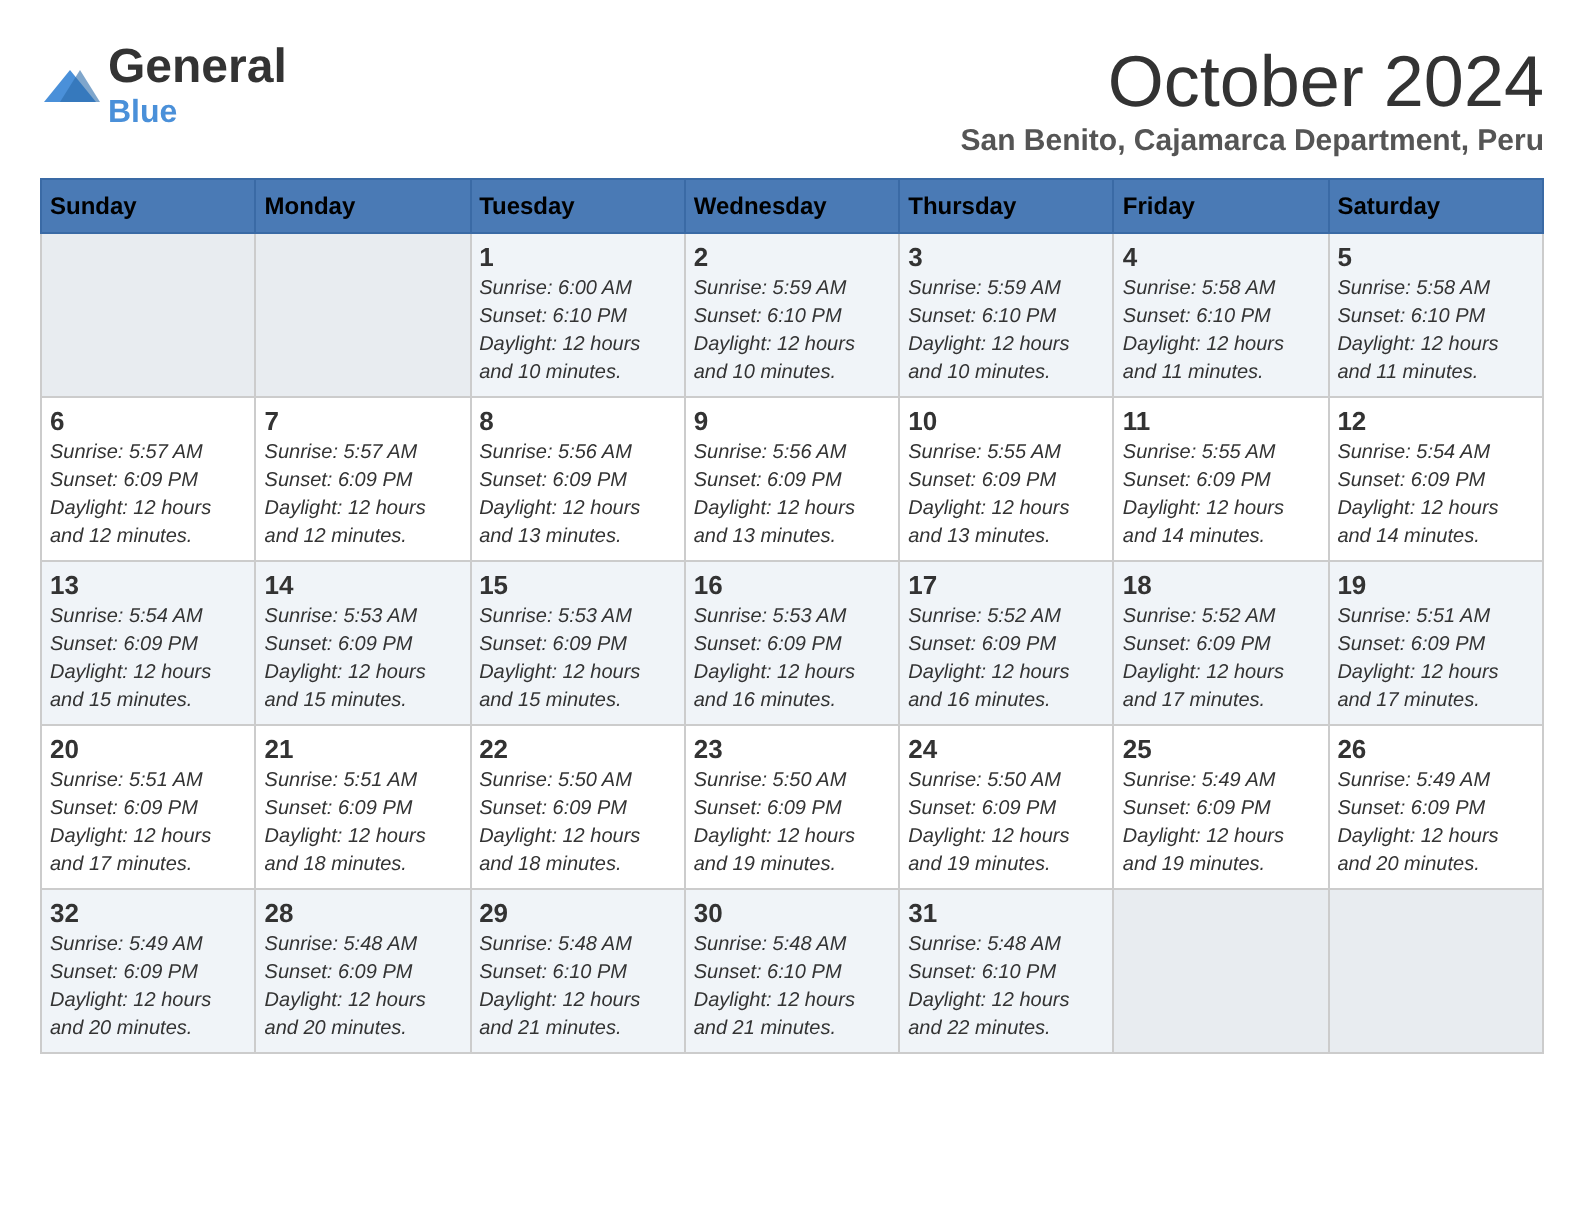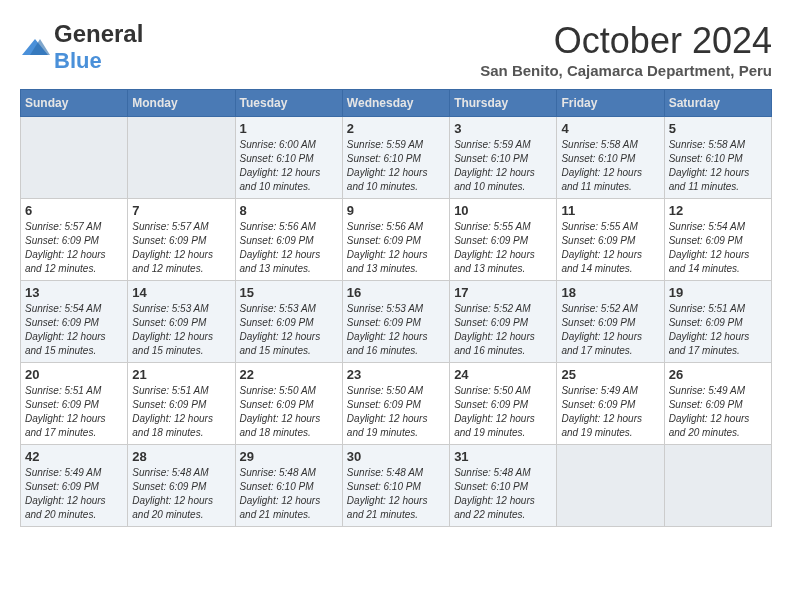--- a/index.html
+++ b/index.html
@@ -38,21 +38,21 @@
       color: #555;
       font-weight: bold;
     }
     .calendar {
       width: 100%;
       border-collapse: collapse;
       font-size: 11px;
     }
     .calendar th {
       background-color: #4a7ab5;
-      color: #e5e5e5;
+      color: #000000;
       padding: 6px 4px;
       text-align: left;
       font-size: 12px;
       border: 1px solid #3a6aa5;
       margin-top: 16px;
     }
     .calendar td {
       border: 1px solid #ccc;
       vertical-align: top;
       padding: 4px;
@@ -87,21 +87,21 @@
 <body>
 
 <div class="header-area">
   <div class="logo">
     <svg class="logo-icon" viewBox="0 0 30 20" xmlns="http://www.w3.org/2000/svg">
       <polygon points="15,2 28,18 2,18" fill="#4a90d9"></polygon>
       <polygon points="20,2 30,18 10,18" fill="#2a6aaa" opacity="0.6"></polygon>
     </svg>
     <div>
       <span style="font-size:24px;font-weight:bold;color:#333;">General</span><br>
-      <span style="font-size:22px;font-weight:bold;color:#4a90d9;">Blue</span>
+      <span style="font-size:16px;font-weight:bold;color:#4a90d9;">Blue</span>
     </div>
   </div>
   <div class="title-area">
     <div class="month-title">October 2024</div>
     <div class="location-title">San Benito, Cajamarca Department, Peru</div>
   </div>
 </div>
 
 <table class="calendar">
   <thead>
@@ -277,21 +277,21 @@
         </td>
         <td>
           <span class="day-number">26</span>
           <div class="day-info" style="white-space: pre-line;">Sunrise: 5:49 AM
 Sunset: 6:09 PM
 Daylight: 12 hours and 20 minutes.</div>
         </td>
       </tr>
       <tr class="row-shaded">
         <td>
-          <span class="day-number">42</span>
+          <span class="day-number">32</span>
           <div class="day-info" style="white-space: pre-line;">Sunrise: 5:49 AM
 Sunset: 6:09 PM
 Daylight: 12 hours and 20 minutes.</div>
         </td>
         <td>
           <span class="day-number">28</span>
           <div class="day-info" style="white-space: pre-line;">Sunrise: 5:48 AM
 Sunset: 6:09 PM
 Daylight: 12 hours and 20 minutes.</div>
         </td>

